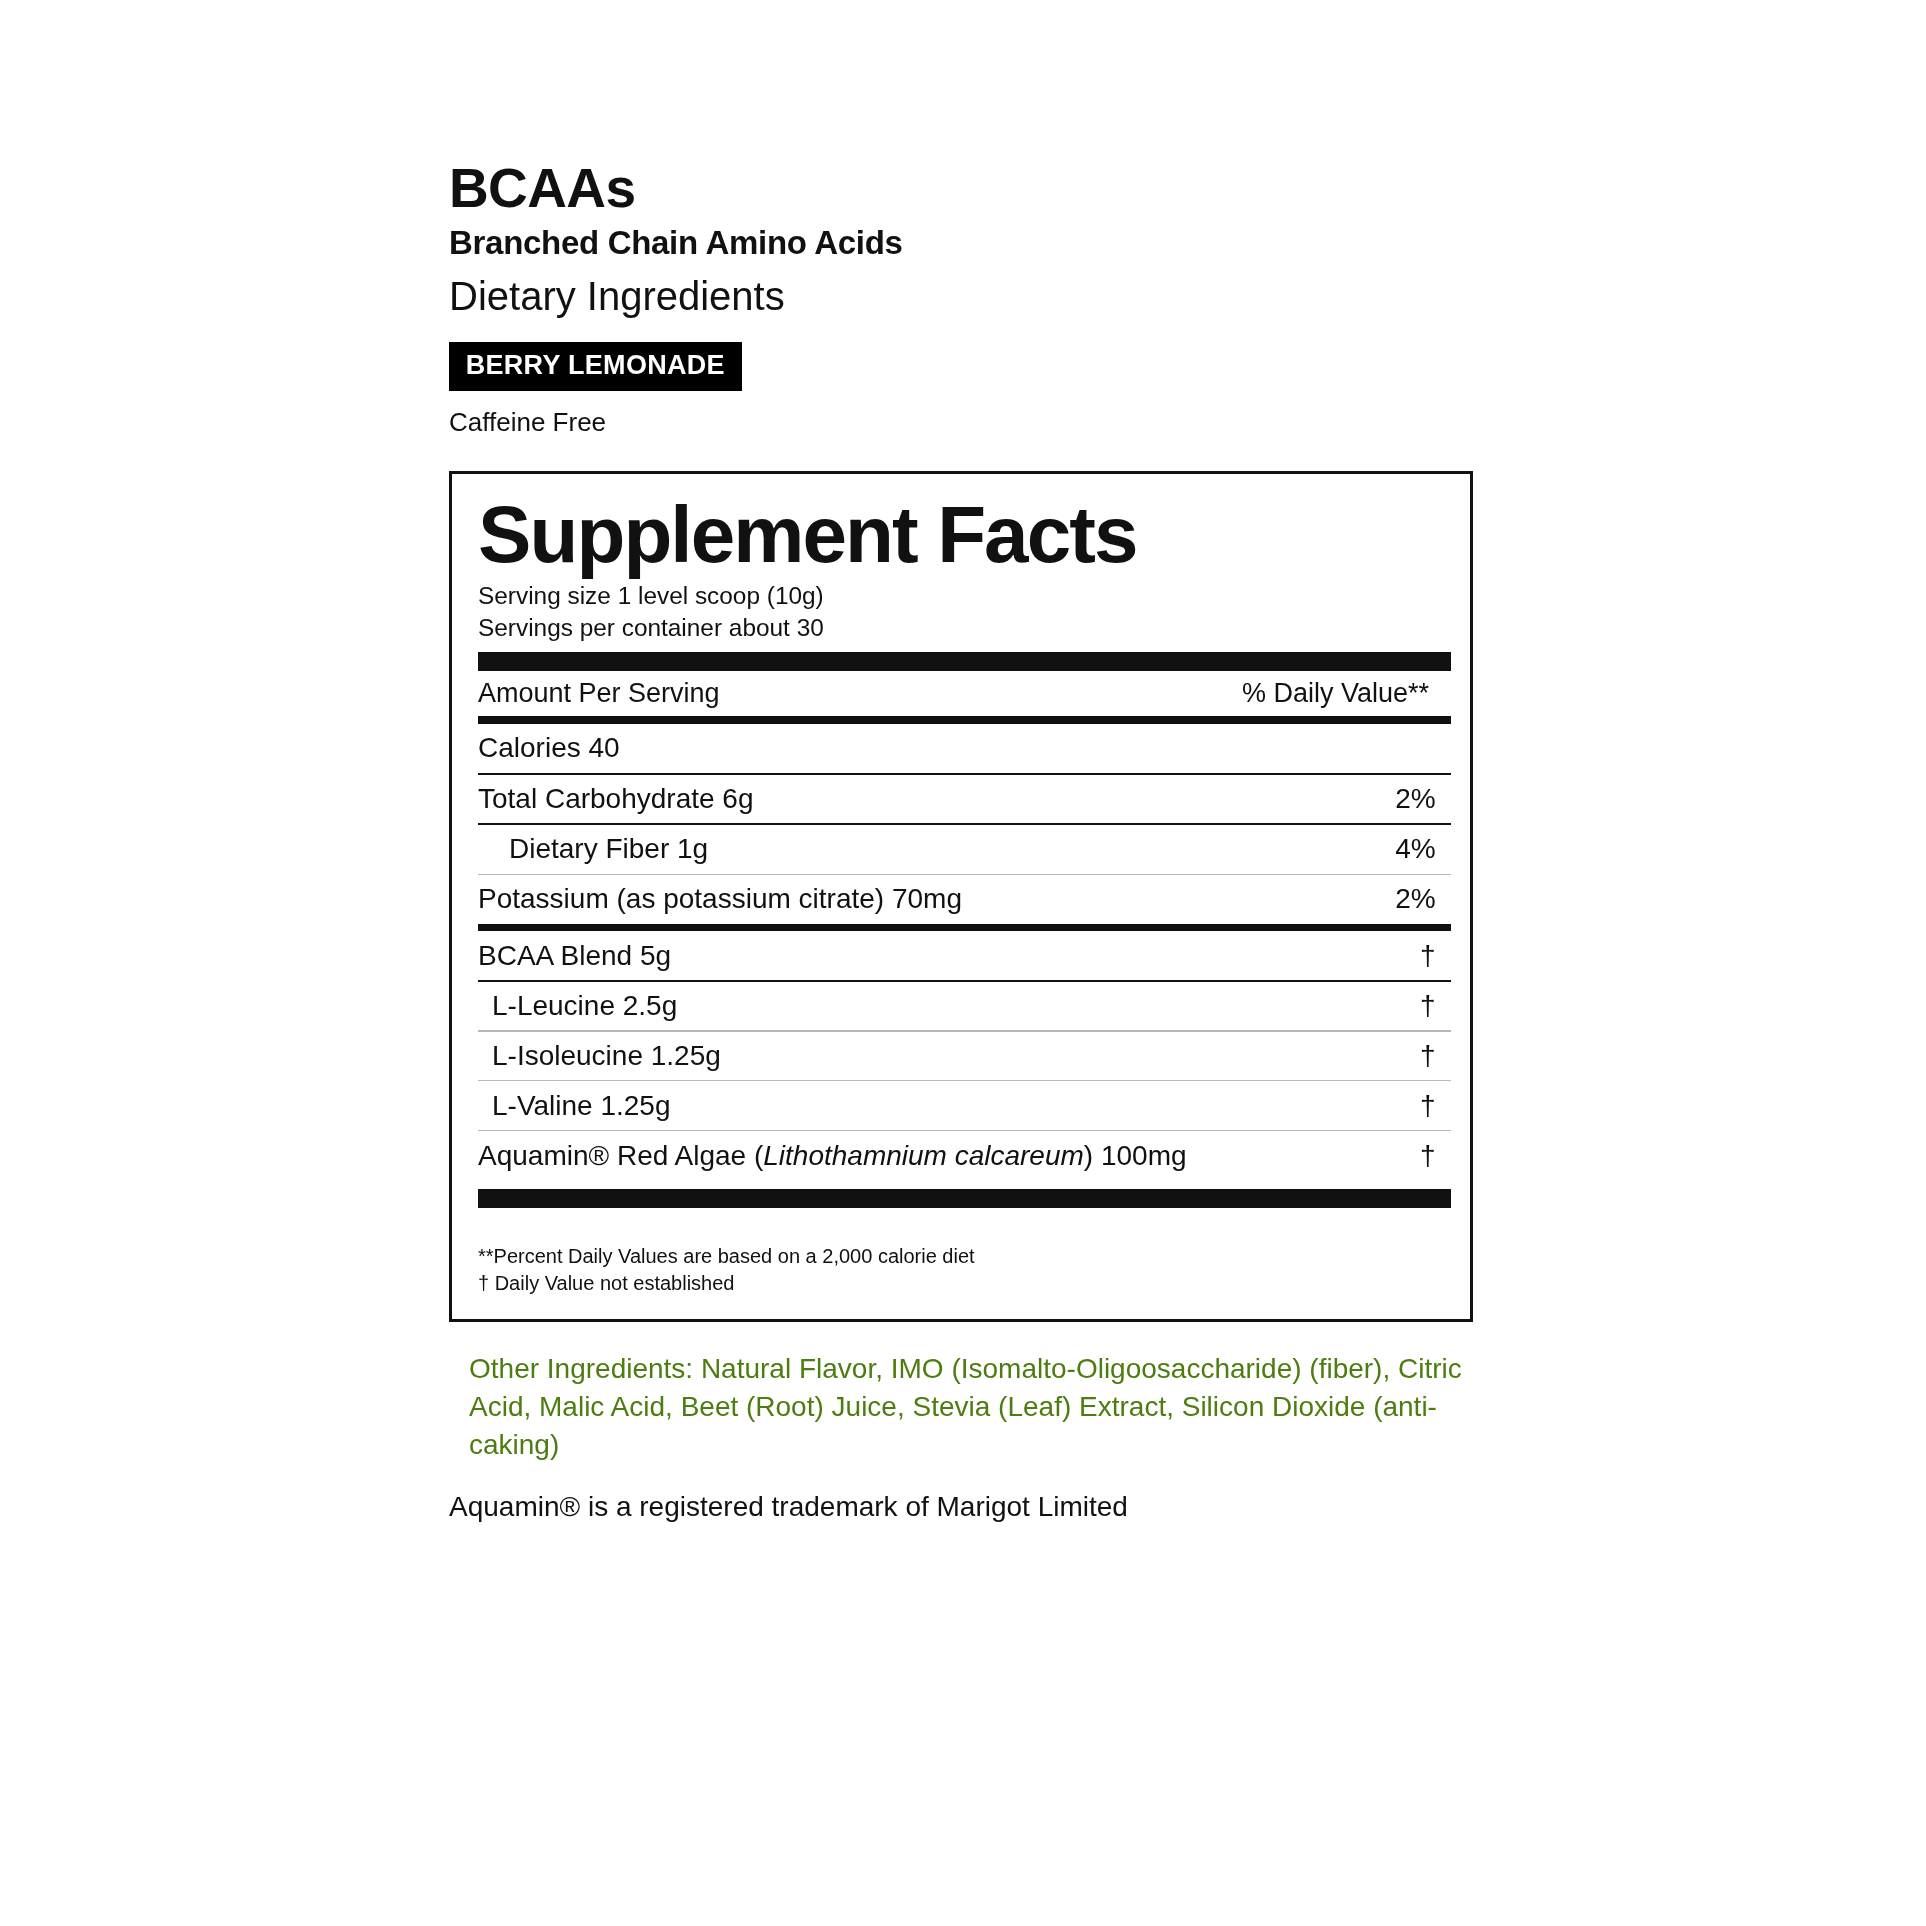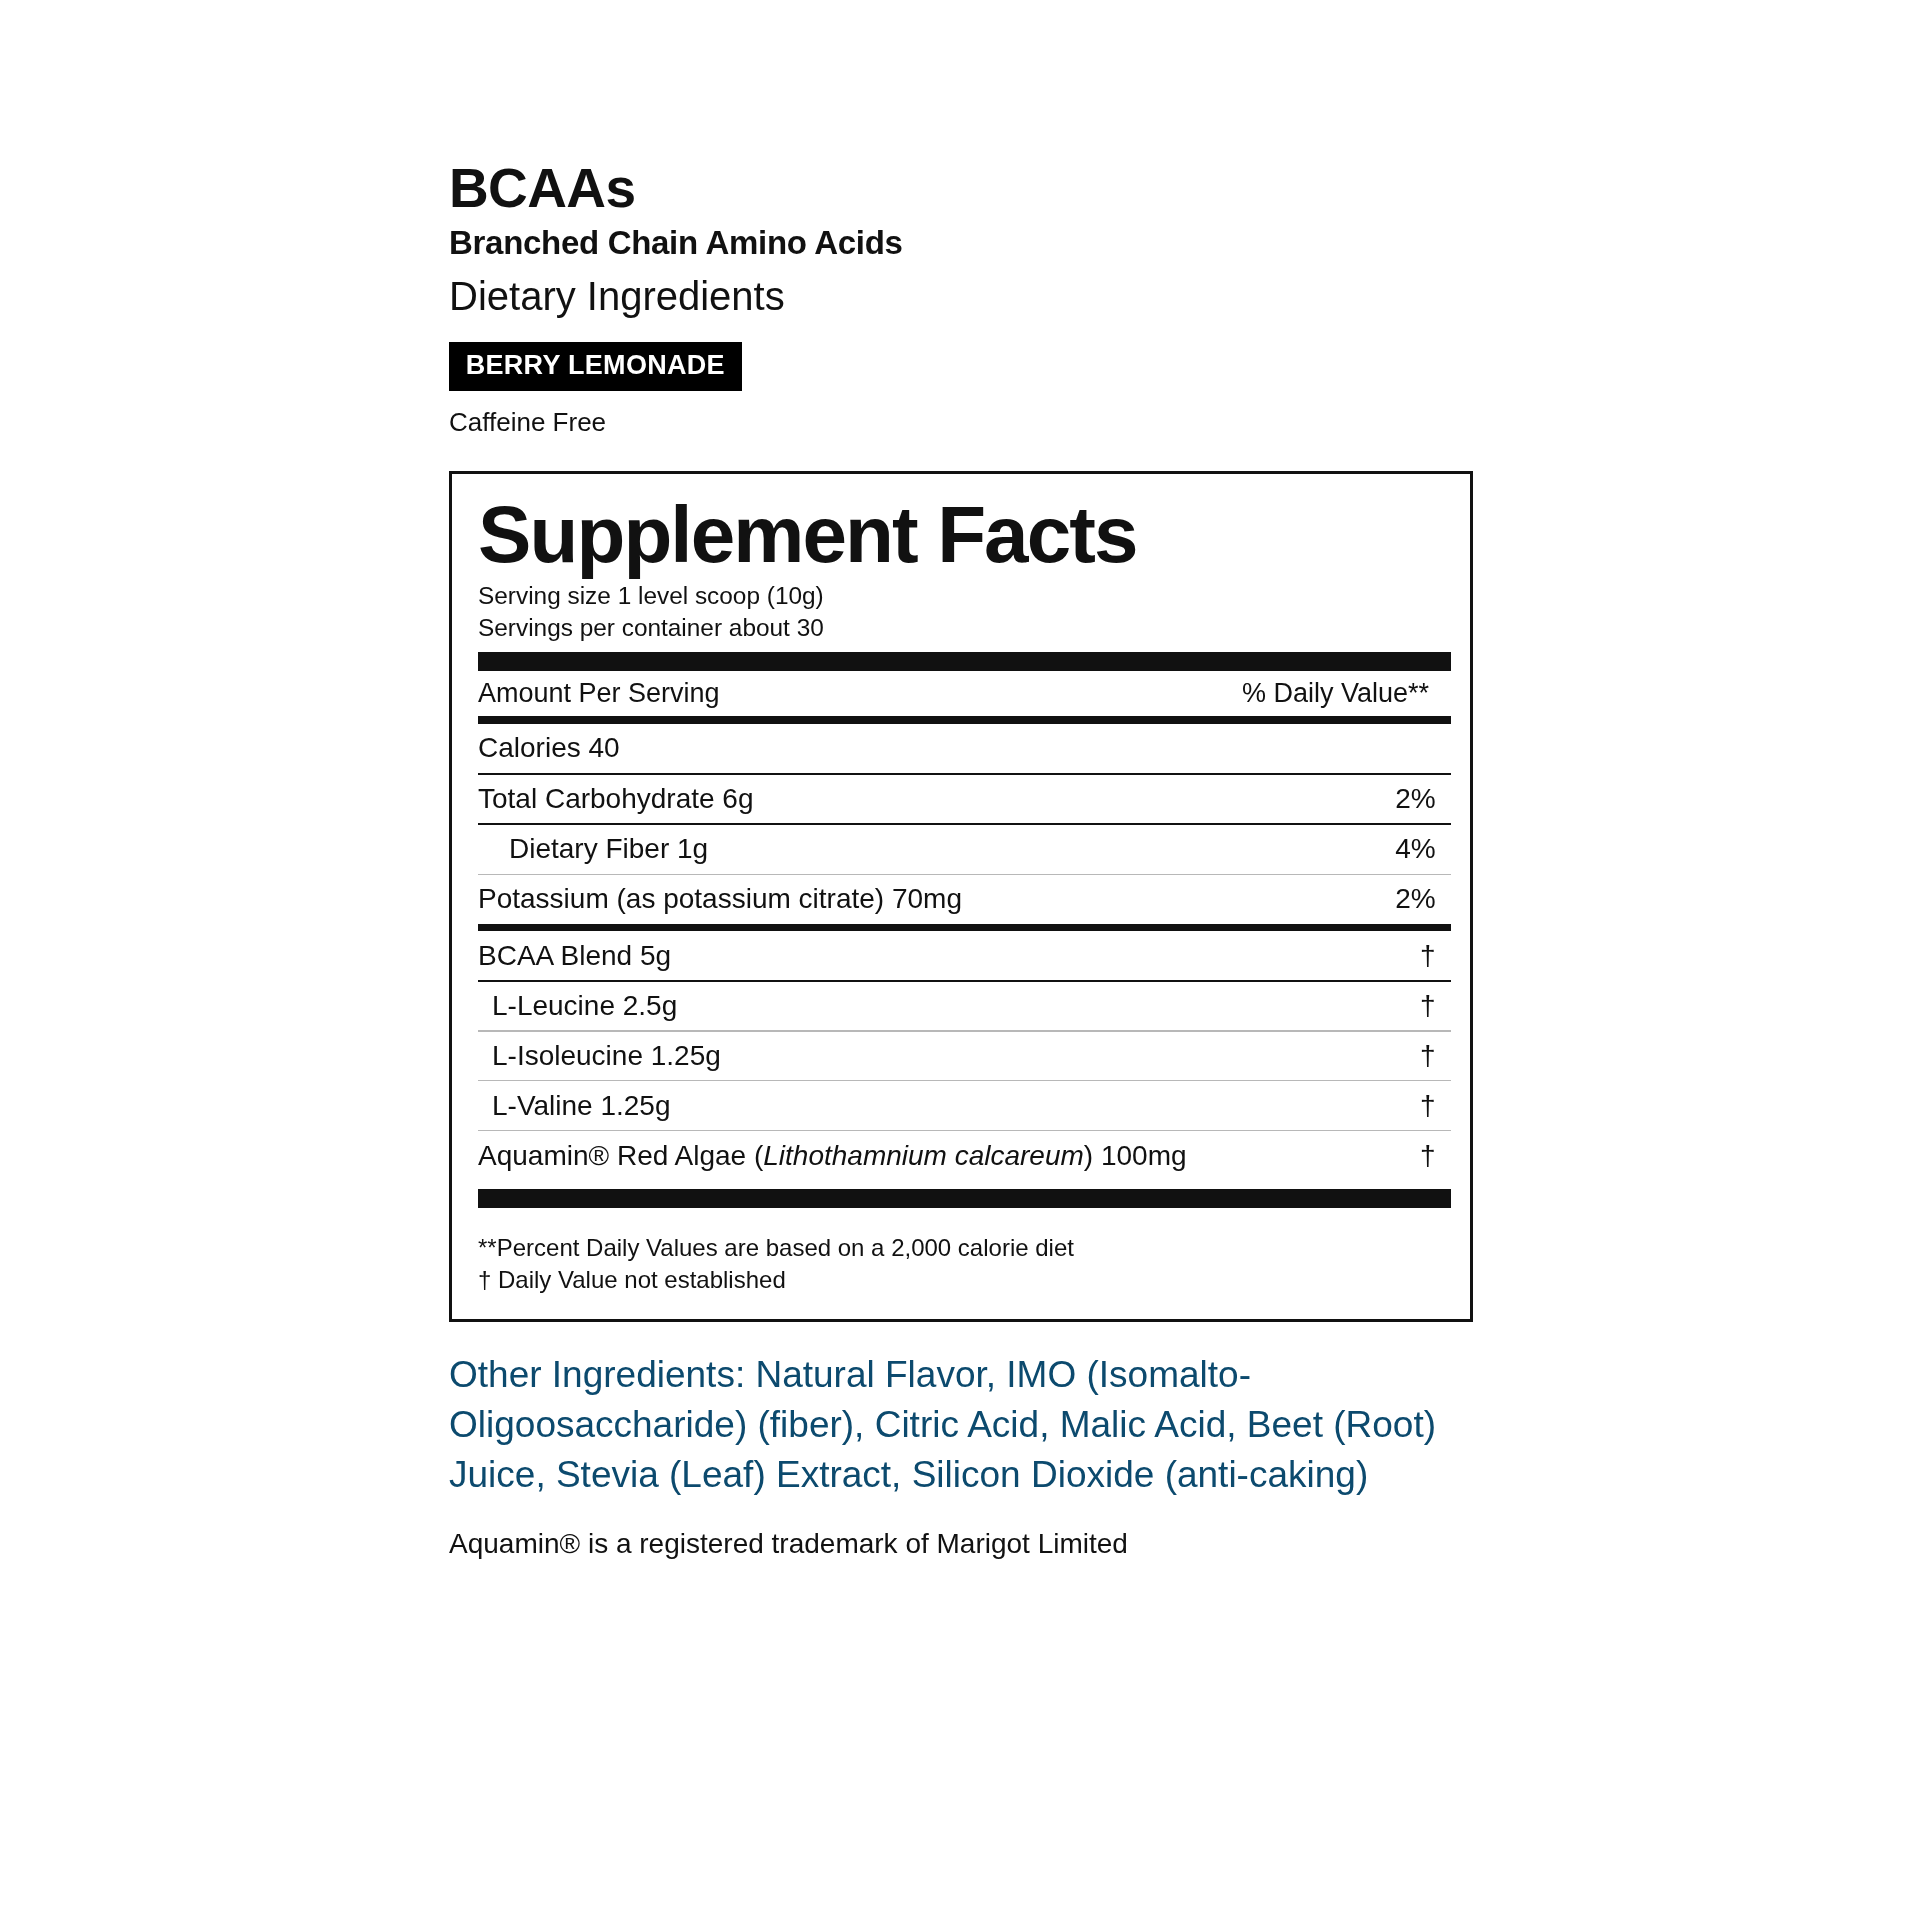--- a/index.html
+++ b/index.html
@@ -127,33 +127,34 @@
     padding: 9px 0 9px 0;
   }
   .row.head .value { padding-right: 22px; }
   .indent1 { padding-left: 31px; }
   .indent2 { padding-left: 14px; }
   .dagger { padding-right: 26px; }
 
   .italic { font-style: italic; }
 
   .footnotes {
-    margin-top: 24px;
-    font-size: 24px;
+    margin-top: 35px;
+    font-size: 20px;
     line-height: 1.35;
     color: #111111;
   }
 
   
   .other-ingredients {
     margin-top: 28px;
-    font-size: 37px;
+    font-size: 28px;
     line-height: 1.35;
     width: 1034px;
-    color: #0c4a6e;
+    color: #4d7c0f;
+    margin-left: 20px;
   }
   .trademark-note {
     margin-top: 26px;
     font-size: 28px;
     line-height: 1.3;
     color: #111111;
   }
 </style>
 </head>
 <body>

